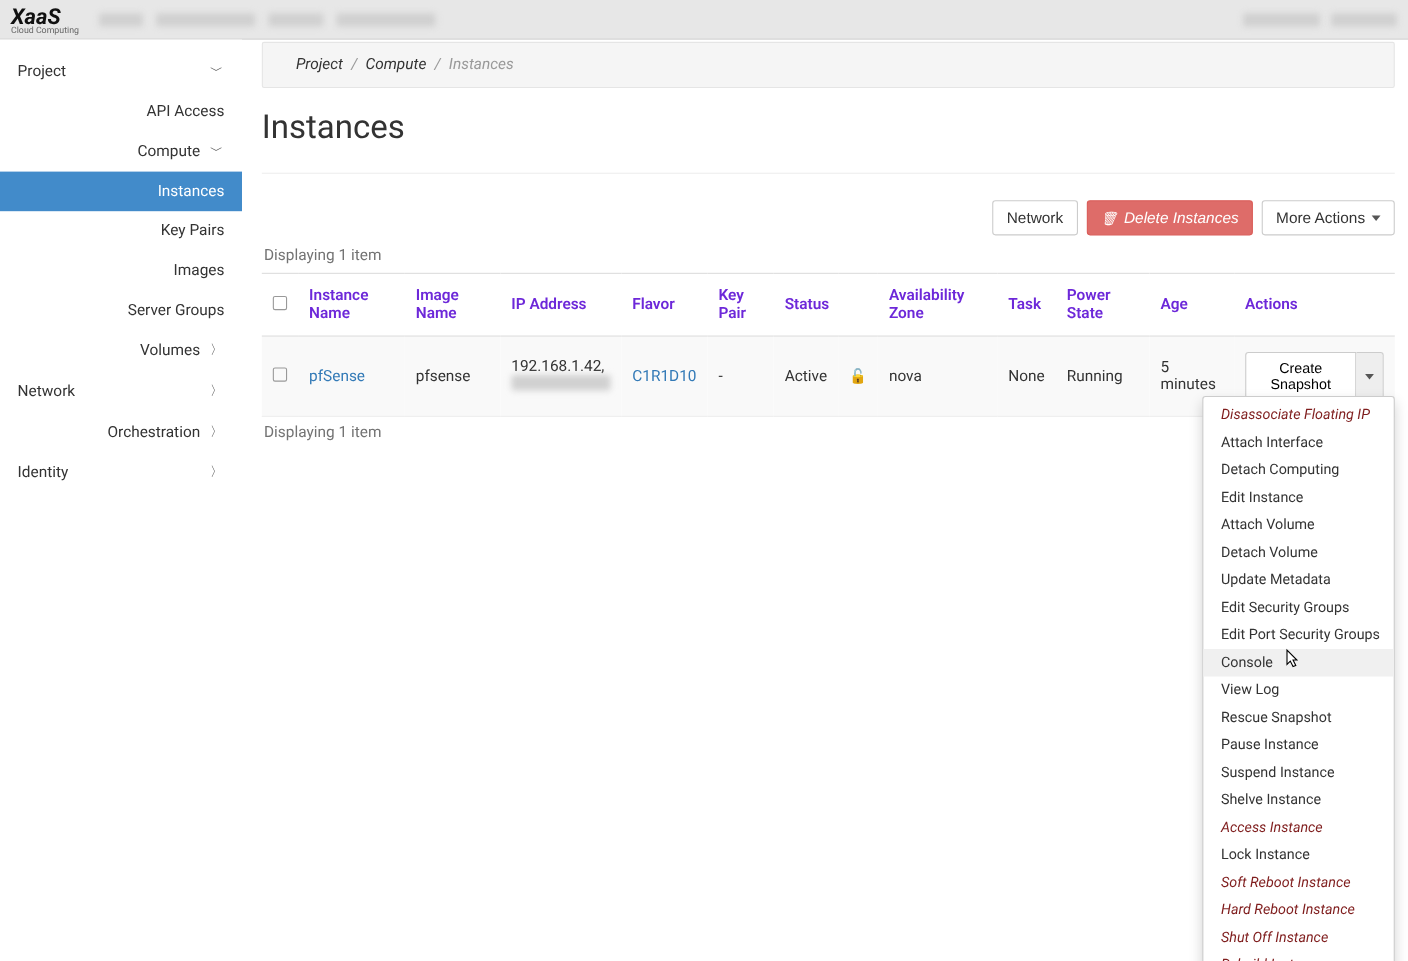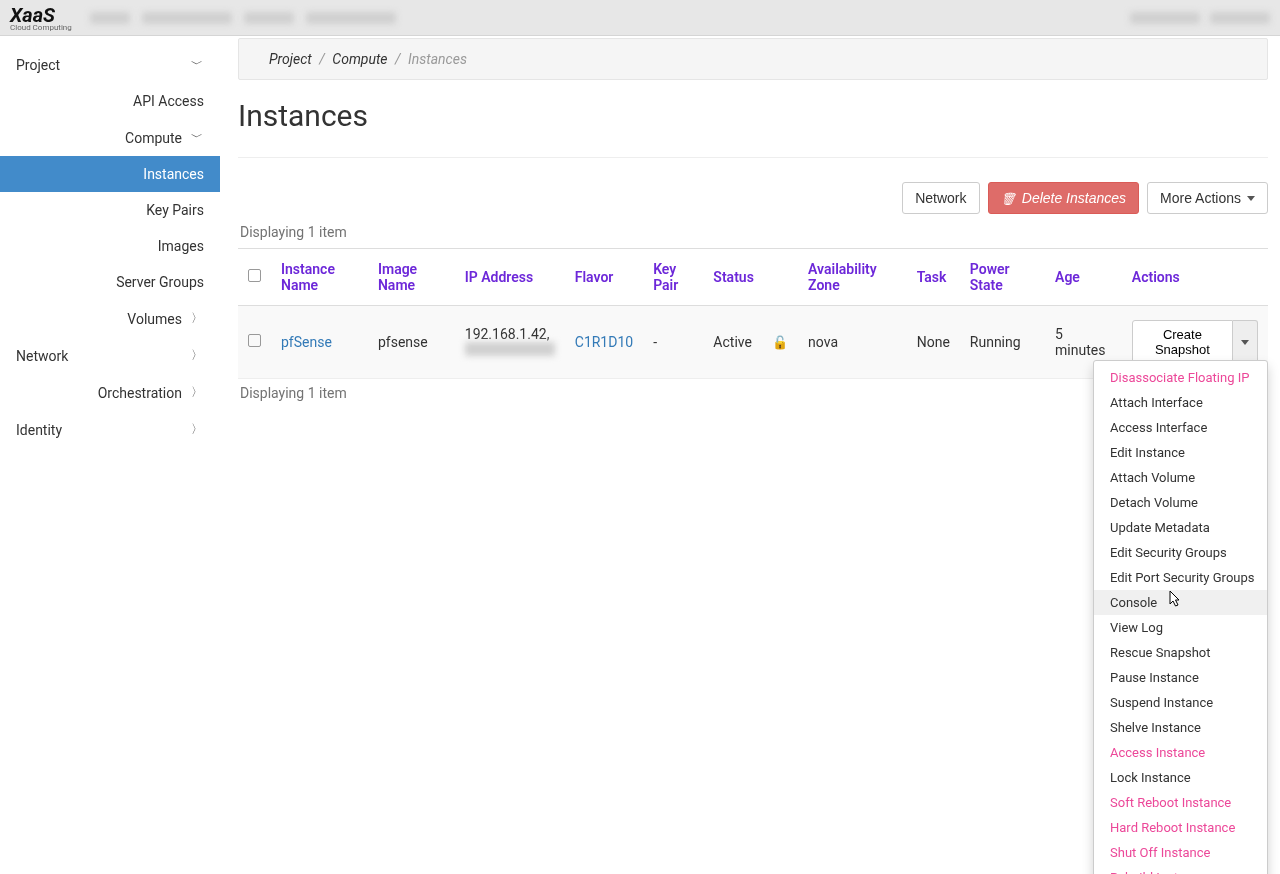--- a/index.html
+++ b/index.html
@@ -35,21 +35,21 @@
 table.instances { width: 100%; border-collapse: collapse; }
 table.instances th { text-align: left; font-weight: 600; padding: 12px 10px; border-top:1px solid #ddd; border-bottom:1px solid #ddd; color:#6d28d9; vertical-align: middle; }
 table.instances td { padding: 14px 10px; border-bottom:1px solid #eee; vertical-align: middle; background:#f9f9f9; }
 .link { color: #337ab7; cursor: pointer; }
 .lock-icon { color:#ccc; font-size:13px; }
 .action-btn-group { display:inline-flex; }
 .action-btn { border:1px solid #ccc; background:#fff; padding:6px 10px; border-radius:3px 0 0 3px; cursor:pointer; font-size:13px; }
 .action-caret { border:1px solid #ccc; border-left:none; background:#eee; padding:6px 8px; border-radius:0 3px 3px 0; cursor:pointer; display:flex; align-items:center; }
 .dropdown { position: absolute; right: 12px; top: 360px; width: 175px; background: #fff; border:1px solid #ccc; box-shadow: 0 6px 12px rgba(0,0,0,.175); border-radius:3px; padding:4px 0; z-index:100; }
 .dropdown-item { padding: 5px 16px; cursor: pointer; font-size:13px; color:#333; white-space:nowrap; }
-.dropdown-item.danger { color:#ec4899; }
+.dropdown-item.danger { color:#7f1d1d;font-style:italic; }
 .dropdown-item.highlight { background:#f0f0f0; }
 .cursor-ptr { position:absolute; left:1165px; top:589px; font-size:16px; pointer-events:none; z-index:200; }
 .checkbox { width:13px; height:13px; border:1px solid #999; display:inline-block; border-radius:2px; }
 .cloud-icon::before { content:"\2601"; font-size:13px; }
 .trash-icon::before { content:"\1F5D1"; font-size:12px; }
 .blur { filter: blur(3px); background:#d0d0d0; display:inline-block; height:12px; border-radius:2px; }
 </style>
 </head>
 <body>
 
@@ -181,21 +181,21 @@
           </td>
         </tr>
       </tbody>
     </table>
 
     <div class="count-text">Displaying 1 item</div>
 
     <div class="dropdown" id="actions-dropdown">
         <div class="dropdown-item danger">Disassociate Floating IP</div>
         <div class="dropdown-item">Attach Interface</div>
-        <div class="dropdown-item">Access Interface</div>
+        <div class="dropdown-item">Detach Computing</div>
         <div class="dropdown-item">Edit Instance</div>
         <div class="dropdown-item">Attach Volume</div>
         <div class="dropdown-item">Detach Volume</div>
         <div class="dropdown-item">Update Metadata</div>
         <div class="dropdown-item">Edit Security Groups</div>
         <div class="dropdown-item">Edit Port Security Groups</div>
         <div class="dropdown-item highlight">Console</div>
         <div class="dropdown-item">View Log</div>
         <div class="dropdown-item">Rescue Snapshot</div>
         <div class="dropdown-item">Pause Instance</div>

